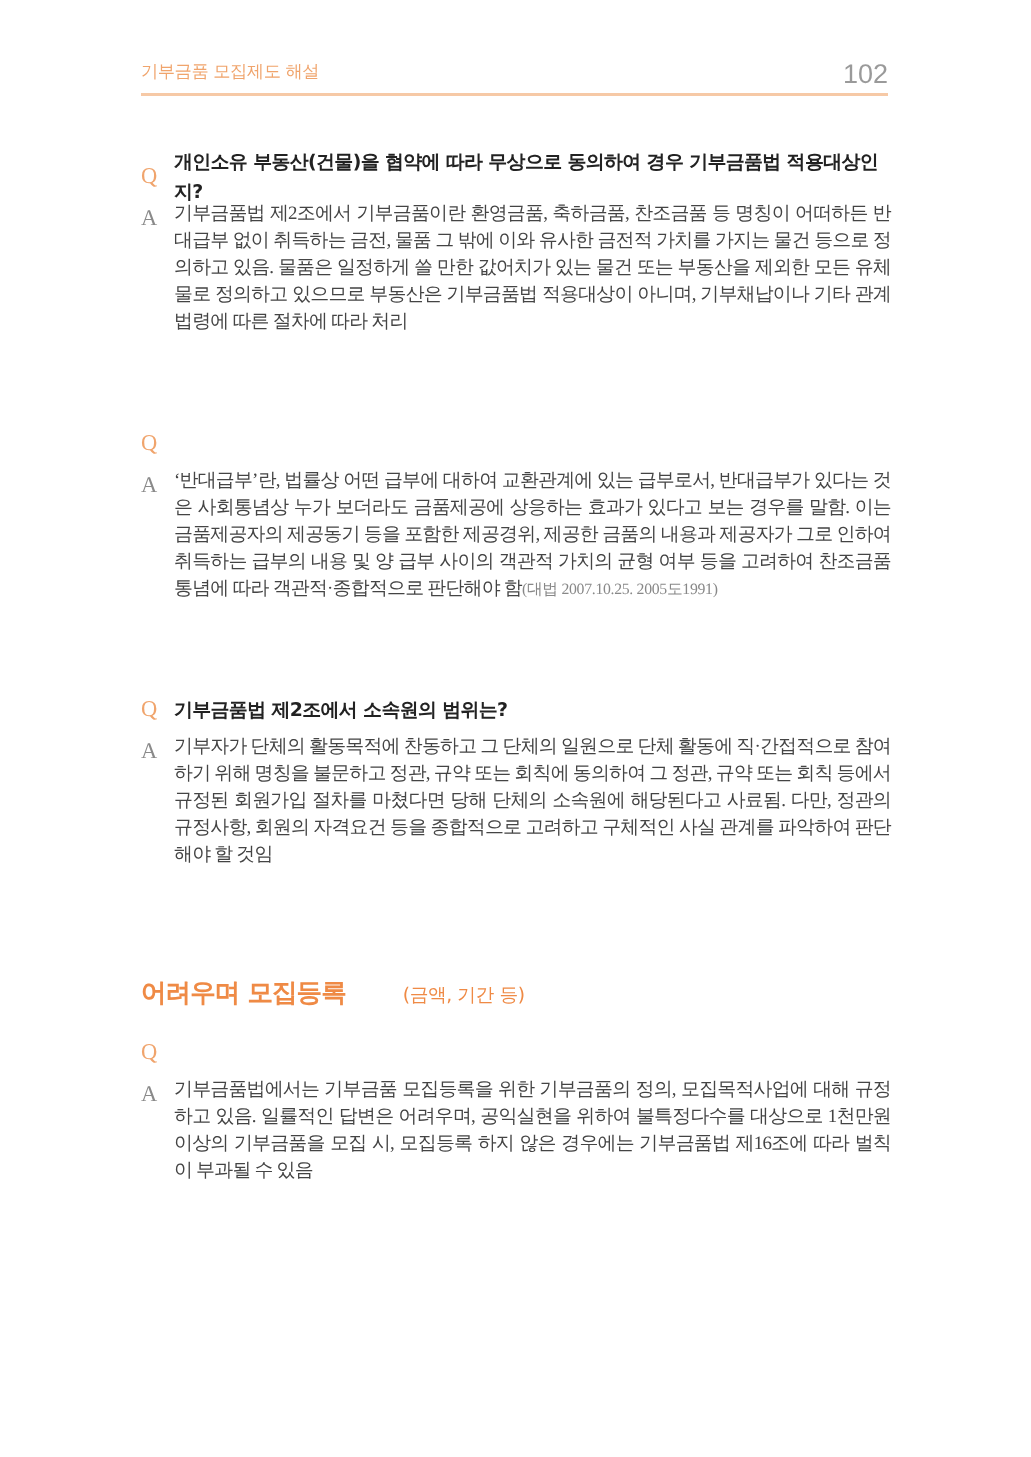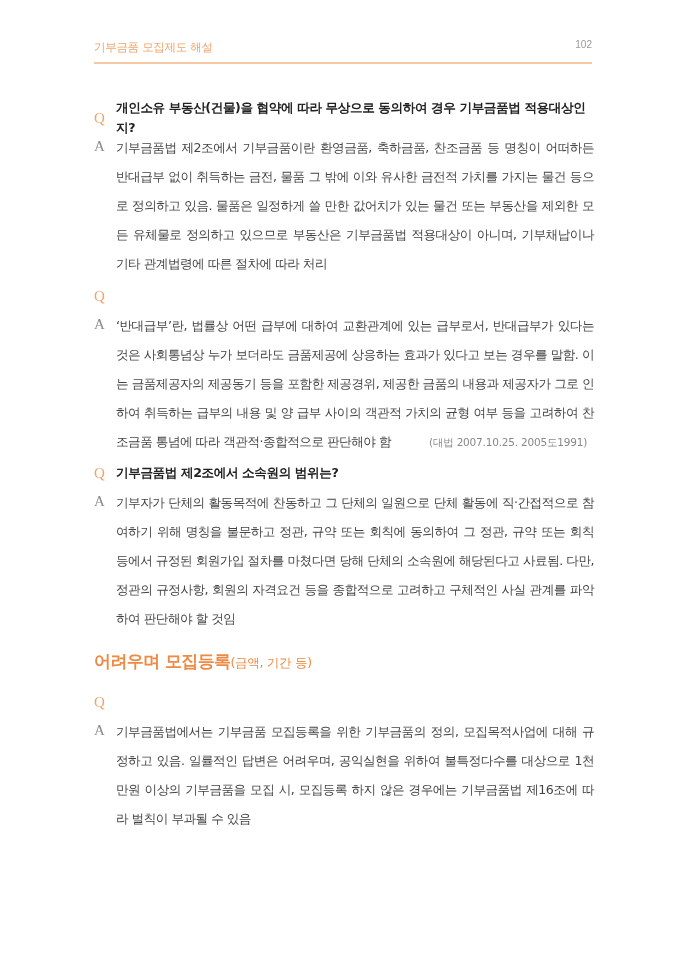--- a/index.html
+++ b/index.html
@@ -1,35 +1,35 @@
 <!DOCTYPE html>
 <html><head>
   <meta charset="utf-8">
   <style>
     html, body { margin: 0; padding: 0; background: #ffffff; }
     body { width: 687px; height: 971px; position: relative; overflow: hidden;
            font-family: "DejaVu Sans", "Liberation Sans", sans-serif; color: #333333; }
     .header { position: absolute; left: 94px; top: 38px; width: 498px; height: 26px; }
     .header-title { position: absolute; left: 0; top: 2px; font-size: 11.5px; color: #f0a46c; letter-spacing: -0.3px; }
-    .header-page { position: absolute; right: 0; top: 1px; font-size: 10px; color: #9a9a9a; font-family: "Liberation Sans", sans-serif; }
+    .header-page { position: absolute; right: 0; top: 1px; font-size: 18px; color: #9a9a9a; font-family: "Liberation Sans", sans-serif; }
     .header-rule { position: absolute; left: 94px; top: 62px; width: 498px; height: 2px; background: #f6c9a6; }
 
     .qa { position: absolute; left: 94px; width: 500px; }
     .q-row, .a-row { display: flex; }
     .q-mark { width: 22px; flex: none; font-family: "Liberation Serif", serif; font-size: 15px; color: #f0a46c; }
     .a-mark { width: 22px; flex: none; font-family: "Liberation Serif", serif; font-size: 15px; color: #8a8a8a; }
     .q-text { font-weight: bold; font-size: 12.6px; color: #222222; letter-spacing: -0.4px; line-height: 20px; }
-    .a-text { font-size: 12.6px; color: #444444; letter-spacing: -0.5px; line-height: 29px; text-align: justify; width: 478px; }
+    .a-text { font-size: 12.6px; color: #444444; letter-spacing: -0.5px; line-height: 18px; text-align: justify; width: 478px; font-family: Liberation Serif, serif; }
     .q-row { height: 24px; align-items: center; }
     .a-row { margin-top: 3px; }
     .a-row .a-mark { line-height: 26.5px; }
-    .citation { font-size: 10.5px; color: #888888; letter-spacing: -0.2px; padding-left: 38px; }
+    .citation { font-size: 10.5px; color: #888888; letter-spacing: -0.2px; }
 
     .section-title { position: absolute; left: 94px; top: 650px; font-size: 17px; font-weight: bold; color: #ef8a45; letter-spacing: -0.6px; }
-    .section-sub { font-size: 12.5px; font-weight: normal; color: #ef8a45; letter-spacing: -0.3px; }
+    .section-sub { font-size: 12.5px; font-weight: normal; color: #ef8a45; letter-spacing: -0.3px; margin-left: 38px; }
   </style>
 </head>
 <body>
 
 <div class="header">
   <span class="header-title">기부금품 모집제도 해설</span>
   <span class="header-page">102</span>
 </div>
 <div class="header-rule"></div>
 

